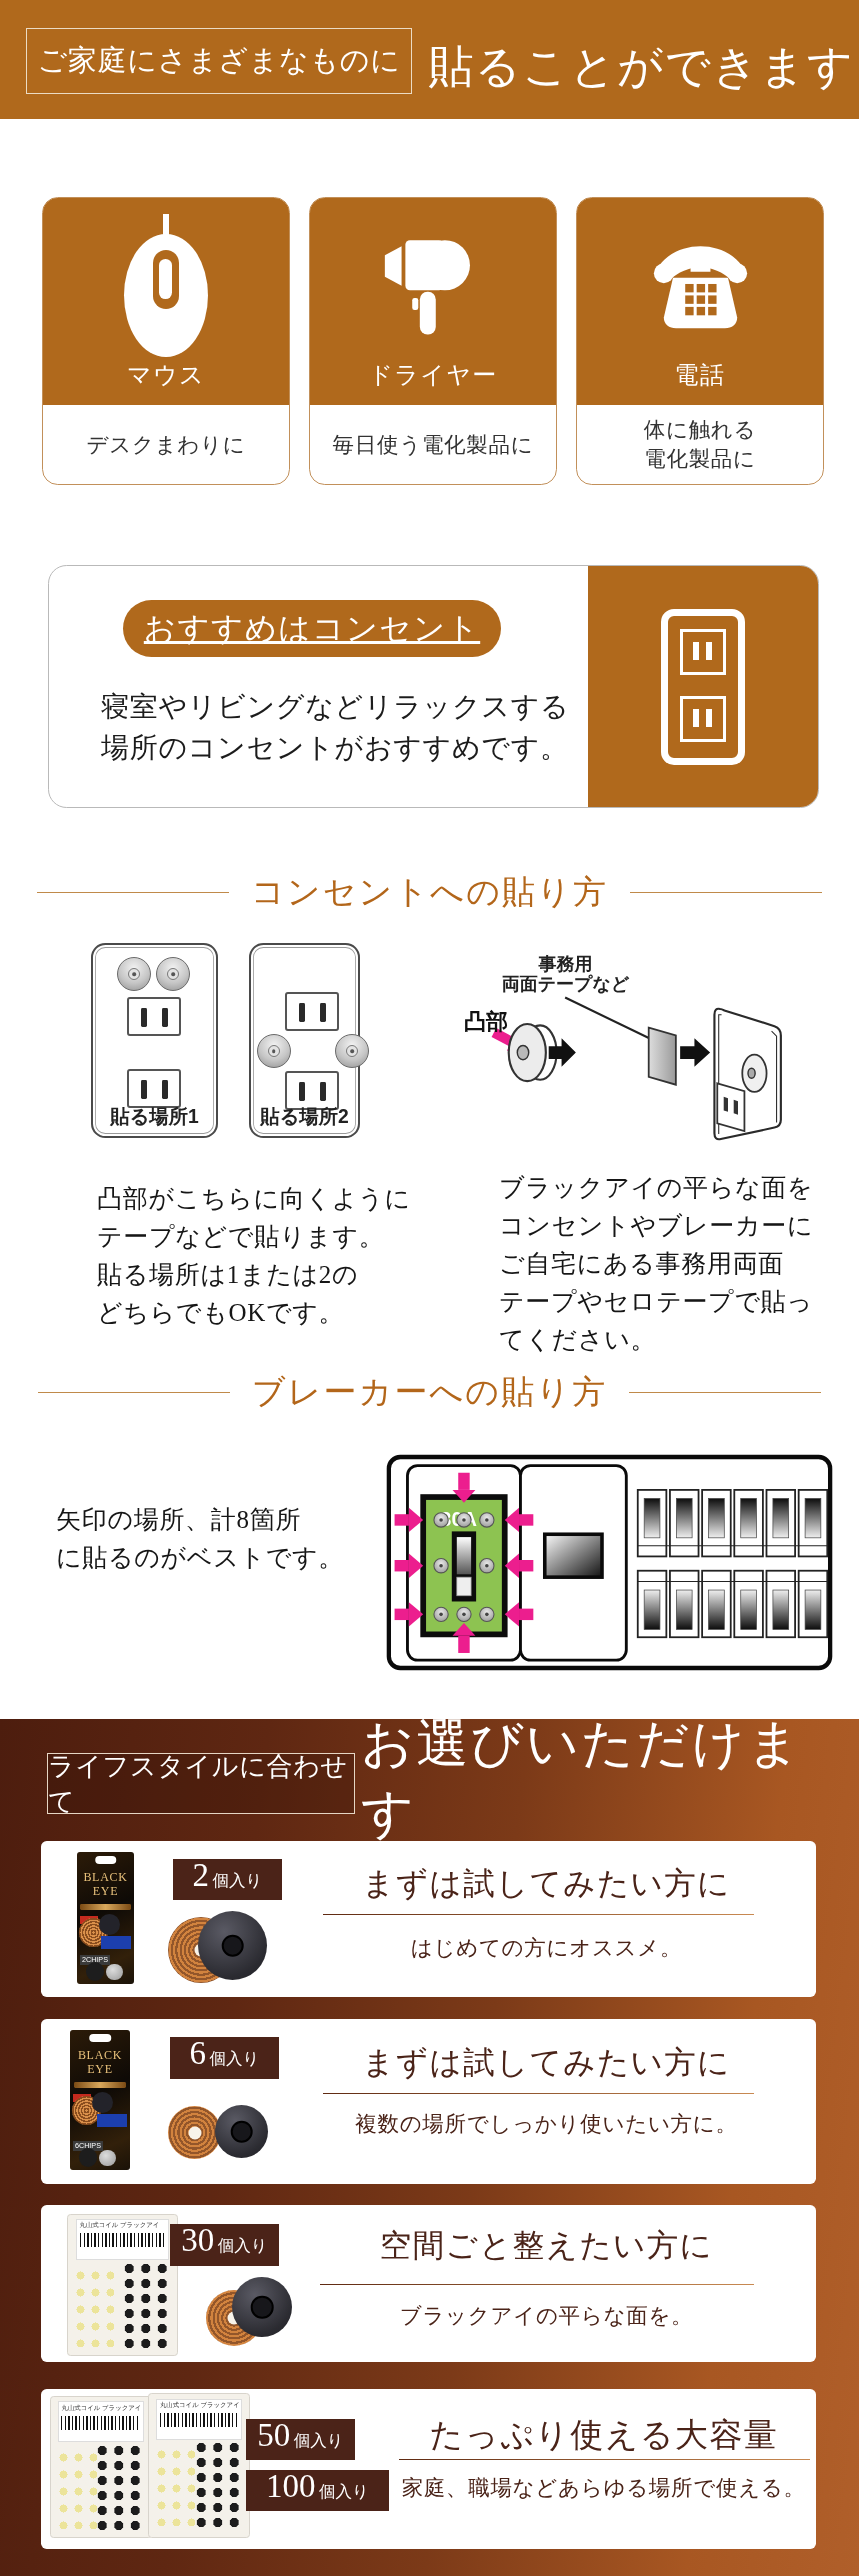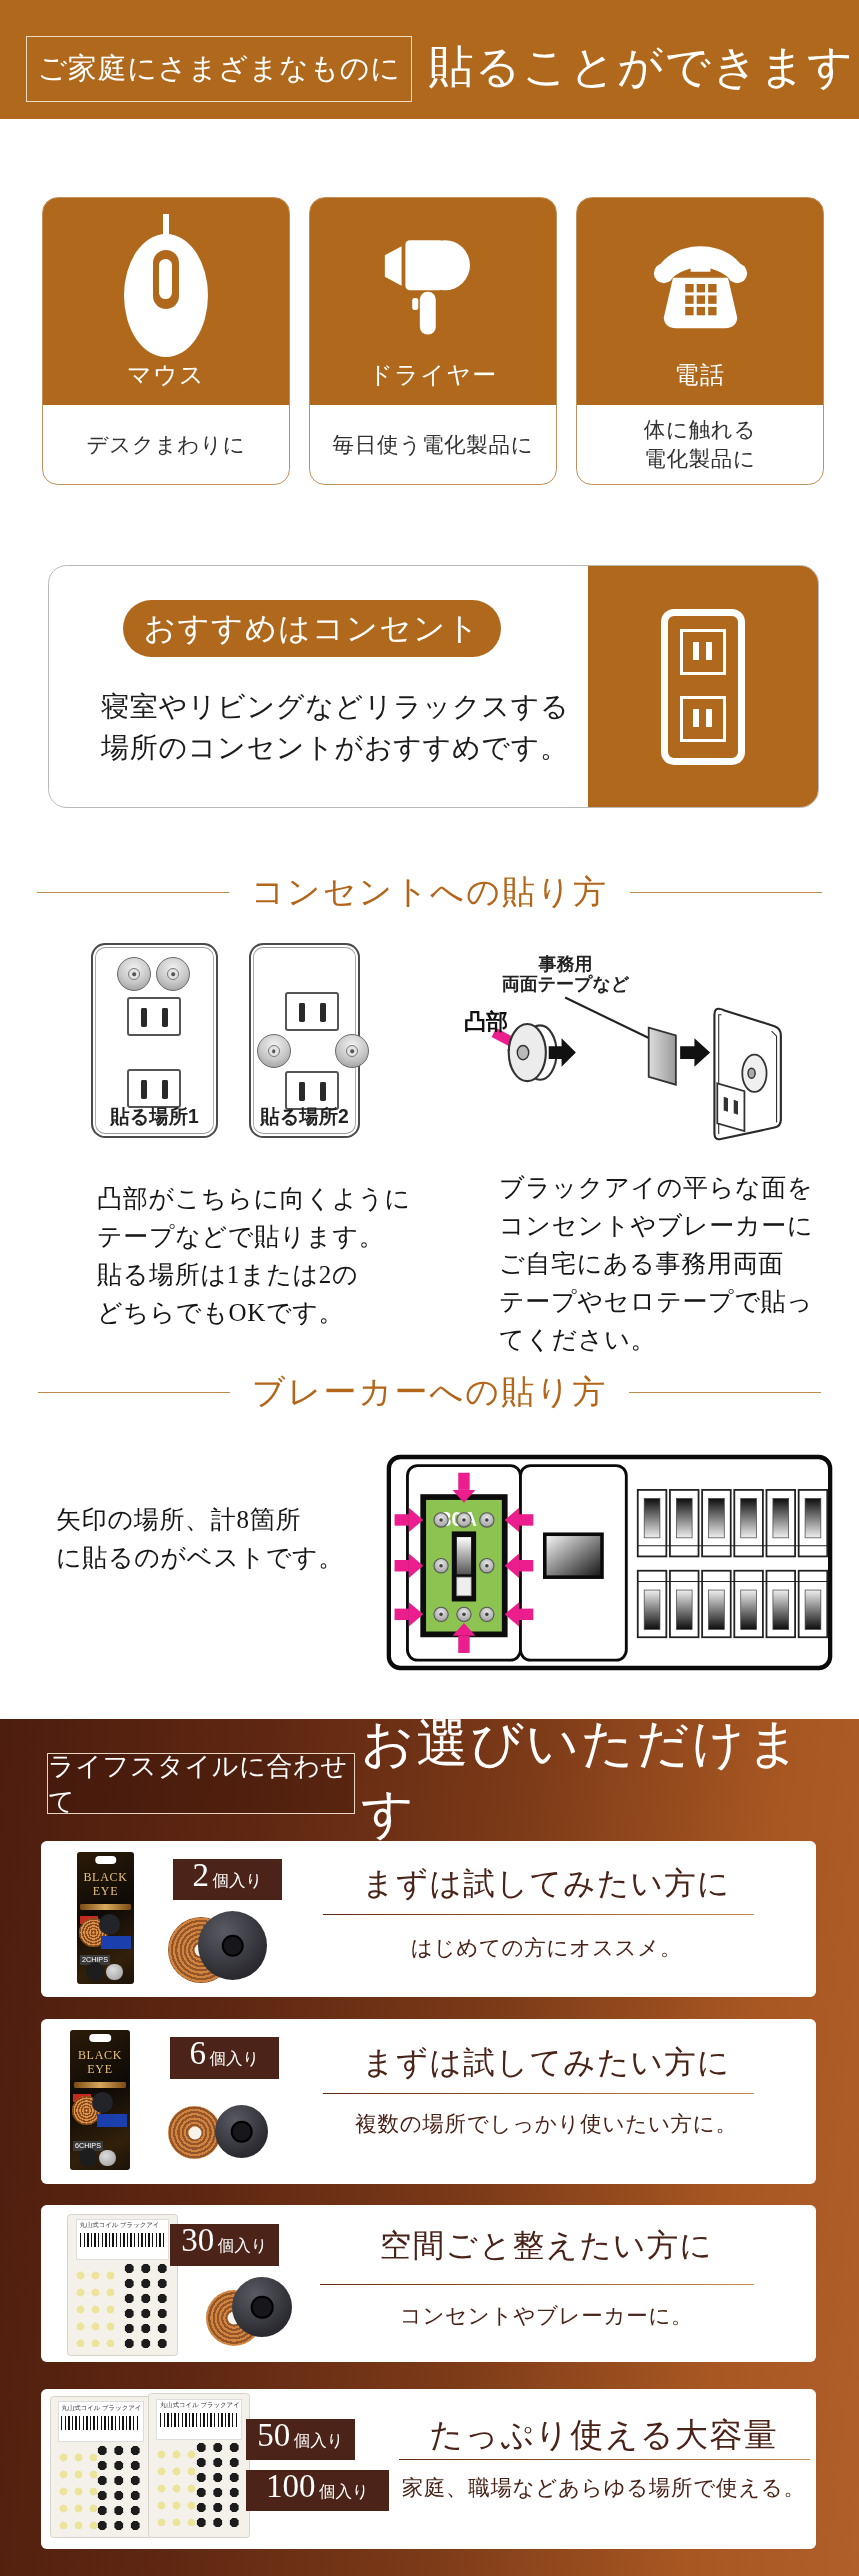--- a/index.html
+++ b/index.html
@@ -1,21 +1,21 @@
 <!DOCTYPE html>
 <html style="font-size:11.4px"><head>
 <meta charset="utf-8">
 <style>
   html,body{margin:0;padding:0;background:#fff;}
   .page{position:relative;width:859px;height:2576px;background:#fff;overflow:hidden;
         font-family:"Liberation Serif","DejaVu Serif",serif;}
 
   
   .header{position:absolute;left:0;top:0;width:859px;height:119px;background:#b0691c;}
-  .header-badge{position:absolute;left:26px;top:36px;width:386px;height:66px;border:1.4px solid #ecdcc4;
+  .header-badge{position:absolute;left:26px;top:28px;width:386px;height:66px;border:1.4px solid #ecdcc4;
     display:flex;align-items:center;justify-content:center;color:#fff;font-size:29px;letter-spacing:0.7px;box-sizing:border-box;}
   .header-title{position:absolute;left:428px;top:27px;width:427px;height:79px;display:flex;align-items:center;
     justify-content:center;color:#fff;font-size:45px;letter-spacing:1.4px;}
 
   
   .ucard{position:absolute;top:197px;width:248px;height:288px;background:#fff;border:0.7px solid #c2905a;
     border-radius:15.7px;overflow:hidden;box-sizing:border-box;}
   .ucard.c1{left:42px}.ucard.c2{left:309px}.ucard.c3{left:576px}
   .ucard-top{position:relative;width:100%;height:207px;background:#b0691c;}
   .ucard-label{position:absolute;bottom:14.3px;width:100%;text-align:center;color:#fff;font-size:24px;letter-spacing:1.4px;}
@@ -34,21 +34,21 @@
   .rec-card{position:absolute;left:48px;top:565px;width:771px;height:243px;background:#fff;
     border:0.7px solid #b9b9b9;border-radius:18.6px;overflow:hidden;box-sizing:border-box;}
   .rec-panel{position:absolute;right:0;top:0;width:230px;height:100%;background:#b0691c;}
   .rec-outlet{position:absolute;left:50%;top:50%;transform:translate(-50%,-50%);width:84px;height:156px;
     border:7.2px solid #fff;border-radius:13px;box-sizing:border-box;}
   .rec-sq{position:absolute;left:50%;transform:translateX(-50%);width:46px;height:46px;border:3.6px solid #fff;box-sizing:border-box;}
   .rec-sq.s1{top:13px}.rec-sq.s2{top:80px}
   .rec-slit{position:absolute;top:10px;width:5.7px;height:18.6px;background:#fff;}
   .rec-slit.a{left:10px}.rec-slit.b{left:23px}
   .rec-pill{position:absolute;left:74px;top:34px;width:378px;height:57px;background:#b0691c;border-radius:29px;
-    display:flex;align-items:center;justify-content:center;color:#fff;font-size:31.5px;letter-spacing:1.4px;}
+    display:flex;align-items:center;justify-content:center;color:#fff;font-size:31.5px;letter-spacing:1.4px;text-decoration:underline;}
   .rec-text{position:absolute;left:52px;top:120px;color:#1c1c1c;font-size:28px;line-height:41px;letter-spacing:0.7px;}
 
   
   .sec-title{position:absolute;left:0;width:859px;height:43px;display:flex;align-items:center;justify-content:center;
     gap:21.5px;color:#b3661a;font-size:33px;letter-spacing:2.1px;}
   .sec-title.t1{top:871px}.sec-title.t2{top:1371px}
   .sec-line{width:192px;height:0;border-top:1.4px solid #c08a4a;}
 
   
   .plate{position:absolute;background:#fff;border:2.1px solid #4a4a4a;border-radius:14.3px;
@@ -527,21 +527,21 @@
       <div class="discs" style="left:165px;top:72px;width:86px;height:69px">
         <div class="disc-copper" style="width:56px;height:56px"></div>
         <div class="disc-black" style="width:60px;height:60px"></div>
       </div>
       <div class="pbadge" style="left:129px;top:19.3px;width:109px;height:42px">
         <span class="pnum">30</span>
         <span class="punit">個入り</span>
       </div>
       <div class="pheading" style="left:265px;right:29px;top:20px">空間ごと整えたい方に</div>
       <div class="pdivider" style="left:279px;right:62px;top:79px"></div>
-      <div class="psub" style="left:265px;right:29px;top:96px">コンセントやブレーカーに。</div>
+      <div class="psub" style="left:265px;right:29px;top:96px">ブラックアイの平らな面を。</div>
     </div>
 
     <div class="pcard k4">
       <div class="bag" style="left:8.6px;top:7.2px;width:100px;height:140px">
         <div class="bag-label">
           <span>丸山式コイル ブラックアイ</span>
           <div class="barcode"></div>
         </div>
         <div class="bag-dots-y"></div>
         <div class="bag-dots-b"></div>

